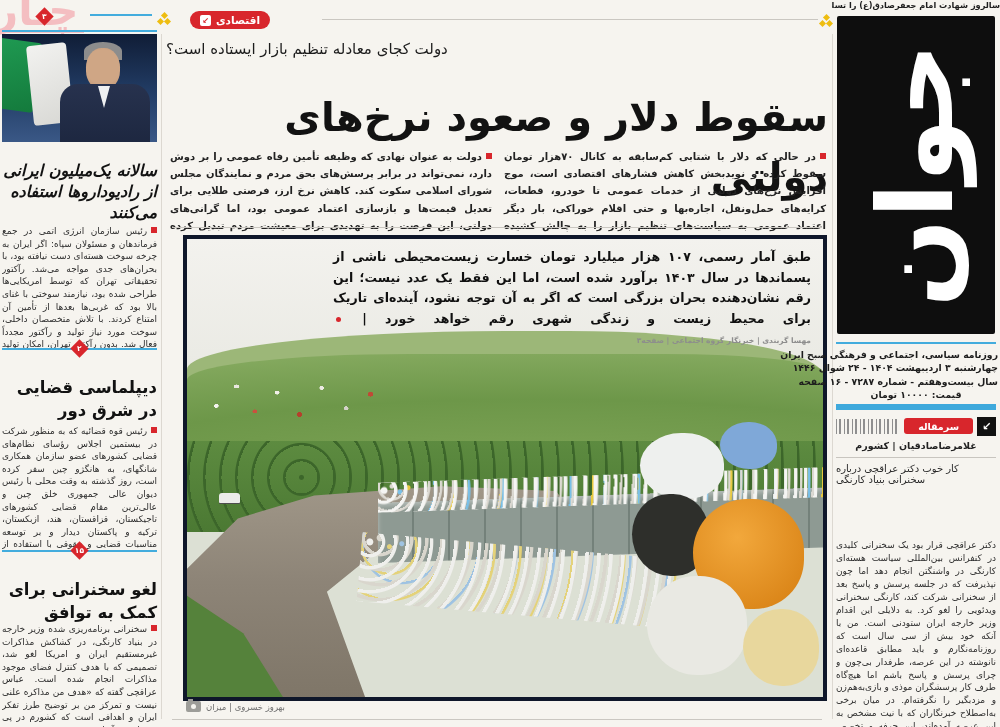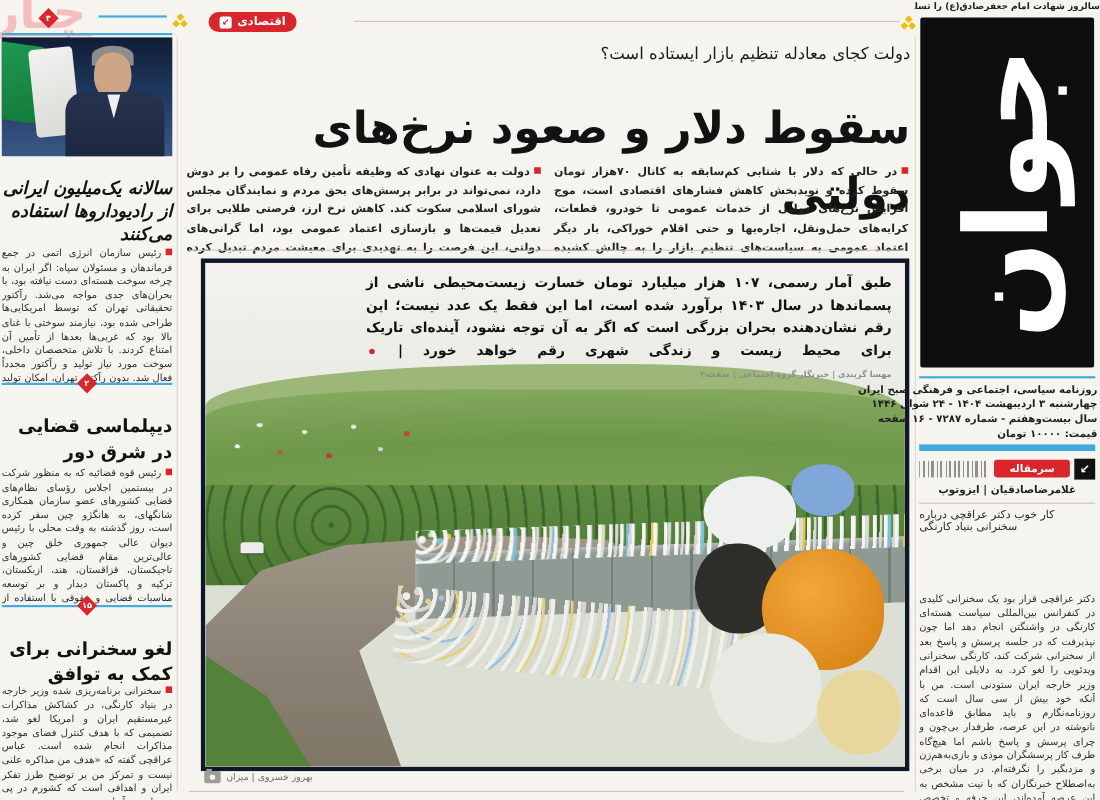--- a/index.html
+++ b/index.html
@@ -42,21 +42,21 @@
   .sb-divider{position:absolute;left:0;width:155px;border-top:2px solid #43acdd;}
   .sb-divider .pg-diamond{position:absolute;left:71px;top:-8px;}
   .sb-hl2{position:absolute;left:0;top:362px;width:155px;font-size:16.5px;line-height:1.4;}
   .sb-body2{position:absolute;left:0;top:416px;width:155px;height:126px;}
   .sb-hl3{position:absolute;left:0;top:564px;width:155px;font-size:16.5px;line-height:1.4;}
   .sb-body3{position:absolute;left:0;top:614px;width:155px;height:112px;}
   
   .col-center{position:absolute;left:166px;top:0;width:662px;height:727px;}
   .section-badge{position:absolute;left:24px;top:11px;display:flex;align-items:center;gap:5px;background:#d8262c;color:#fff;border-radius:9px;padding:0 10px;height:18px;font-size:10.5px;font-weight:bold;}
   .badge-mark{width:11px;height:11px;background:#fff;border-radius:2px;color:#d8262c;font-size:8px;line-height:11px;text-align:center;font-weight:bold;}
-  .main-kicker{position:absolute;left:0;top:40px;width:662px;text-align:right;font-size:15px;color:#1c1c1c;}
+  .main-kicker{position:absolute;left:0;top:40px;width:662px;text-align:left;font-size:15px;color:#1c1c1c;}
   .main-hl{position:absolute;left:0;top:60px;width:662px;font-size:40px;line-height:1.5;}
   .lede{position:absolute;top:138px;width:322px;font-size:10px;font-weight:bold;line-height:1.72;text-align:justify;color:#222;}
   .lede.right{right:2px;}
   .lede.left{left:4px;}
   .lede-by{font-size:7.5px;color:#9a9a9a;font-weight:bold;}
   .lede-dot{display:inline-block;width:5px;height:5px;border-radius:50%;background:#d8262c;margin:0 3px;vertical-align:1px;}
   .photo-frame{position:absolute;left:17px;top:235px;width:636px;height:458px;border:4px solid #0f172a;background:#ecebe5;overflow:hidden;}
   .sky{position:absolute;inset:0;background:linear-gradient(180deg,#f3f2ee 0%,#eaeae4 28%,#dfe3d8 46%,#dce0d4 60%);}
   .hill-ridge{position:absolute;left:0;top:20%;width:100%;height:14%;background:#9cb778;border-radius:50% 40% 0 0/60% 70% 0 0;}
   .hill-far{position:absolute;left:0;top:25%;width:100%;height:25%;background:radial-gradient(130% 110% at 55% 100%,#7da355 0%,#6d9749 55%,#88ac62 100%);border-radius:35% 25% 0 0/26px 18px 0 0;}
@@ -106,21 +106,21 @@
   .credit{position:absolute;left:20px;top:701px;display:flex;align-items:center;gap:5px;direction:ltr;font-size:8.5px;color:#6e6e6e;}
   .cam{width:15px;height:11px;background:#9d9d99;border-radius:2px;position:relative;}
   .cam::before{content:"";position:absolute;left:5px;top:2.5px;width:5px;height:5px;border-radius:50%;background:#f4f3ee;}
   .cam::after{content:"";position:absolute;left:2px;top:-2px;width:5px;height:2px;background:#9d9d99;}
   
   .col-right{position:absolute;left:836px;top:0;width:160px;height:727px;}
   .top-message{position:absolute;left:-4px;top:0;width:168px;text-align:center;font-size:8.2px;font-weight:bold;color:#1e1e1e;white-space:nowrap;overflow:hidden;}
   .logo-box{position:absolute;left:1px;top:16px;width:158px;height:318px;background:#0e0e0e;border-radius:2px;display:flex;align-items:center;justify-content:center;overflow:hidden;}
   .logo-inner{transform:rotate(-90deg);white-space:nowrap;font-size:104px;font-weight:bold;color:#fff;letter-spacing:-5px;}
   .info-topline{position:absolute;left:0;top:342px;width:160px;height:2px;background:#43acdd;}
-  .info-lines{position:absolute;left:-2px;top:348px;width:164px;text-align:right;font-size:9.3px;font-weight:bold;color:#1d1d1d;line-height:1.45;}
+  .info-lines{position:absolute;left:-2px;top:348px;width:164px;text-align:center;font-size:9.3px;font-weight:bold;color:#1d1d1d;line-height:1.45;}
   .info-lines div{white-space:nowrap;}
   .info-botline{position:absolute;left:0;top:404px;width:160px;height:6px;background:#3fa9dc;}
   .sermaghale-row{position:absolute;left:0;top:416px;width:160px;height:20px;display:flex;align-items:center;gap:4px;}
   .black-mark{width:19px;height:19px;background:#111;color:#fff;font-size:11px;line-height:19px;text-align:center;font-weight:bold;}
   .ed-badge{flex:0 0 auto;display:flex;align-items:center;background:#d8262c;color:#fff;border-radius:3px;padding:0 14px;height:16px;font-size:9.5px;font-weight:bold;}
   .barcode{flex:1;height:15px;background:repeating-linear-gradient(90deg,#8f8f8f 0 1px,transparent 1px 3px,#8f8f8f 3px 5px,transparent 5px 8px);}
   .ed-author{position:absolute;left:0;top:440px;width:160px;text-align:center;font-size:9.5px;font-weight:bold;color:#222;}
   .ed-rule{position:absolute;left:0;top:457px;width:160px;height:1px;background:#c8c5bf;}
   .ed-kicker{position:absolute;left:0;top:463px;width:160px;text-align:left;font-size:10px;color:#2a2a2a;}
   .ed-hl{position:absolute;left:0;top:479px;width:160px;font-size:16.5px;line-height:1.42;}
@@ -240,17 +240,17 @@
     <div>قیمت: ۱۰۰۰۰ تومان</div>
   </div>
   <div class="info-botline"></div>
 
   <div class="sermaghale-row">
     <span class="black-mark">↙</span>
     <span class="ed-badge">سرمقاله</span>
     <span class="barcode"></span>
   </div>
 
-  <div class="ed-author">غلامرضاصادقیان | ایزوتوپ</div>
+  <div class="ed-author">غلامرضاصادقیان | کشورم</div>
   <div class="ed-rule"></div>
   <div class="ed-kicker">کار خوب دکتر عراقچی درباره سخنرانی بنیاد کارنگی</div>
   <p class="body-txt ed-body">دکتر عراقچی قرار بود یک سخنرانی کلیدی در کنفرانس بین‌المللی سیاست هسته‌ای کارنگی در واشنگتن انجام دهد اما چون نپذیرفت که در جلسه پرسش و پاسخ بعد از سخنرانی شرکت کند، کارنگی سخنرانی ویدئویی را لغو کرد. به دلایلی این اقدام وزیر خارجه ایران ستودنی است. من با آنکه خود بیش از سی سال است که روزنامه‌نگارم و باید مطابق قاعده‌ای نانوشته در این عرصه، طرفدار بی‌چون و چرای پرسش و پاسخ باشم اما هیچ‌گاه طرف کار پرسشگران موذی و بازی‌به‌هم‌زن و مزدبگیر را نگرفته‌ام. در میان برخی به‌اصطلاح خبرنگاران که با نیت مشخص به این عرصه آمده‌اند، این حرفه و تخصص فقط منبع و مرجعی برای نفوذ و ارتقا در شغل‌های آینده و درآمدهای ناصواب و رفتارهای شبه‌امنیتی است. در خارج از ایران نیز اگر وضعیت به‌ویژه از منظر امنیتی بدتر نباشد، بهتر نیست. به همین دلیل واکنش جناب عراقچی را بسیار مقتضی و صحیح می‌دانم. مسئله هسته‌ای ایران چیزی نیست که عده‌ای خبرنگار بخواهند به اسم پرسشگری و شفافیت هر چه را که می‌خواهند از راهبردهای پیدا و پنهان آن بدانند</p>
 </aside>
 
 </body></html>

